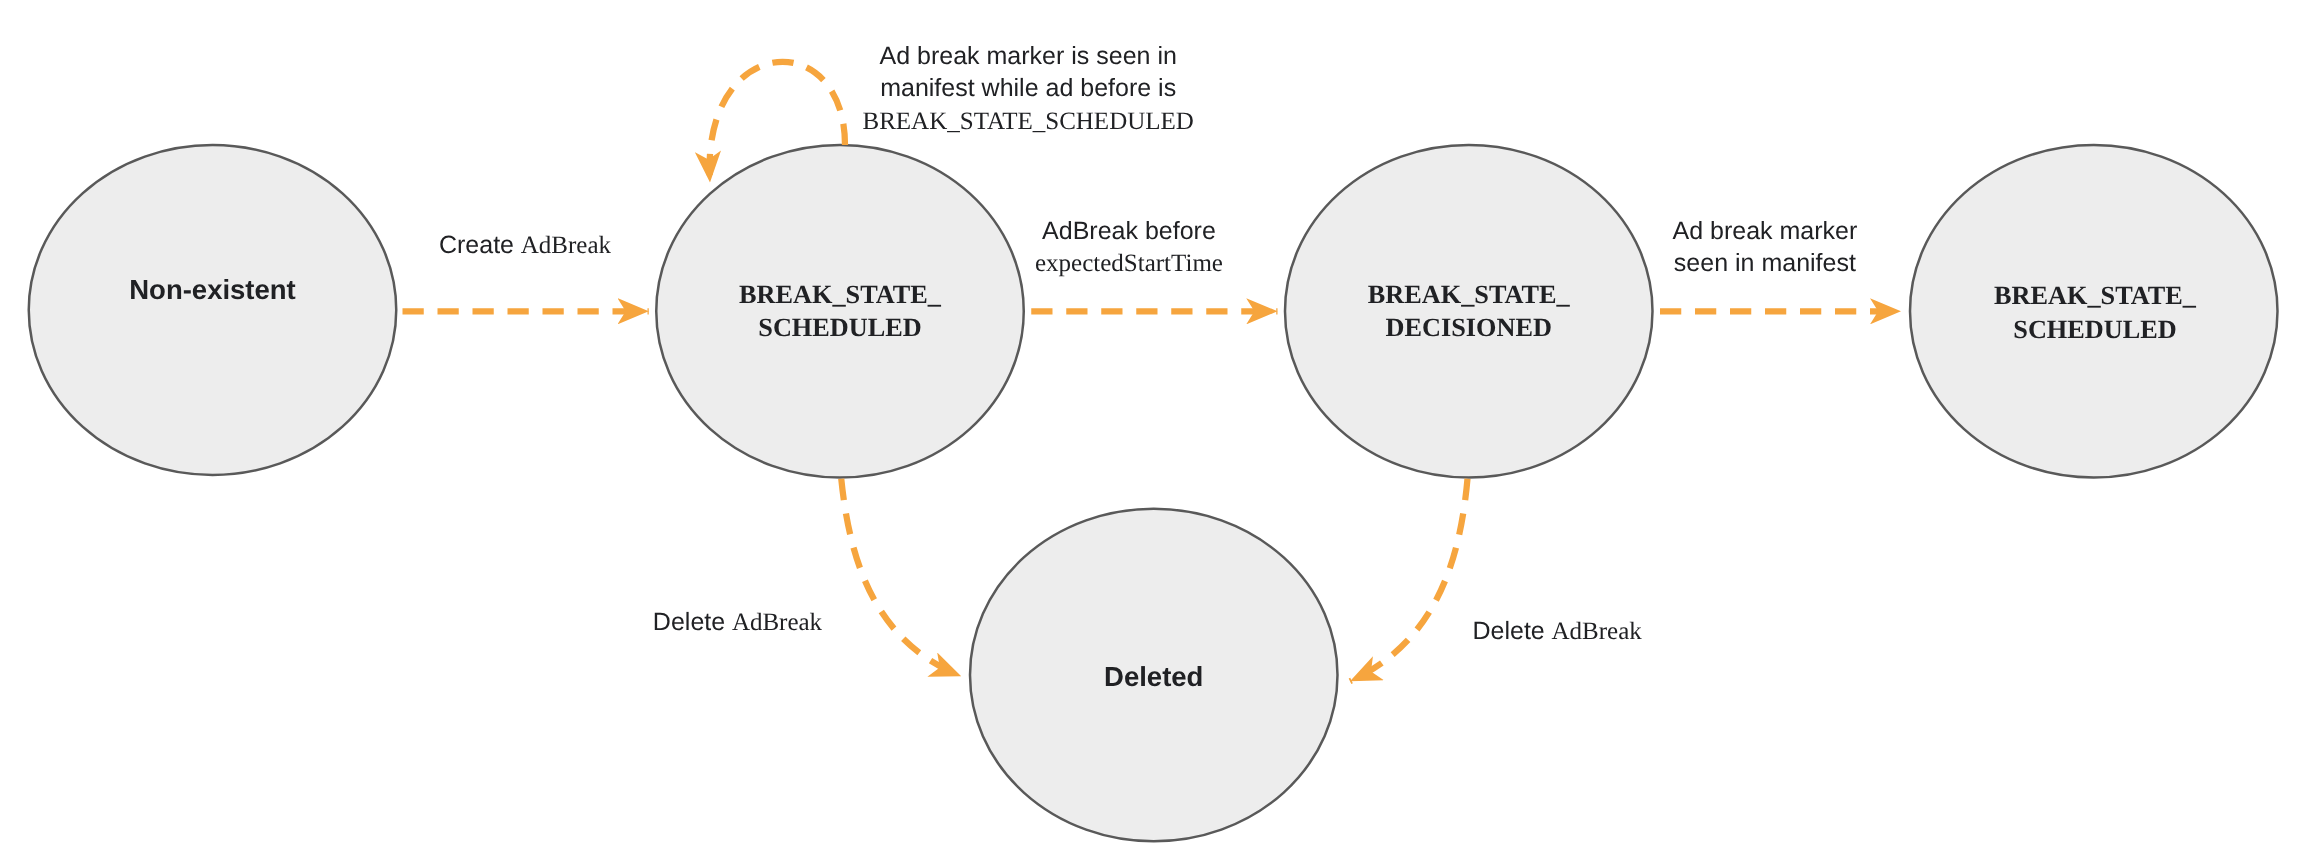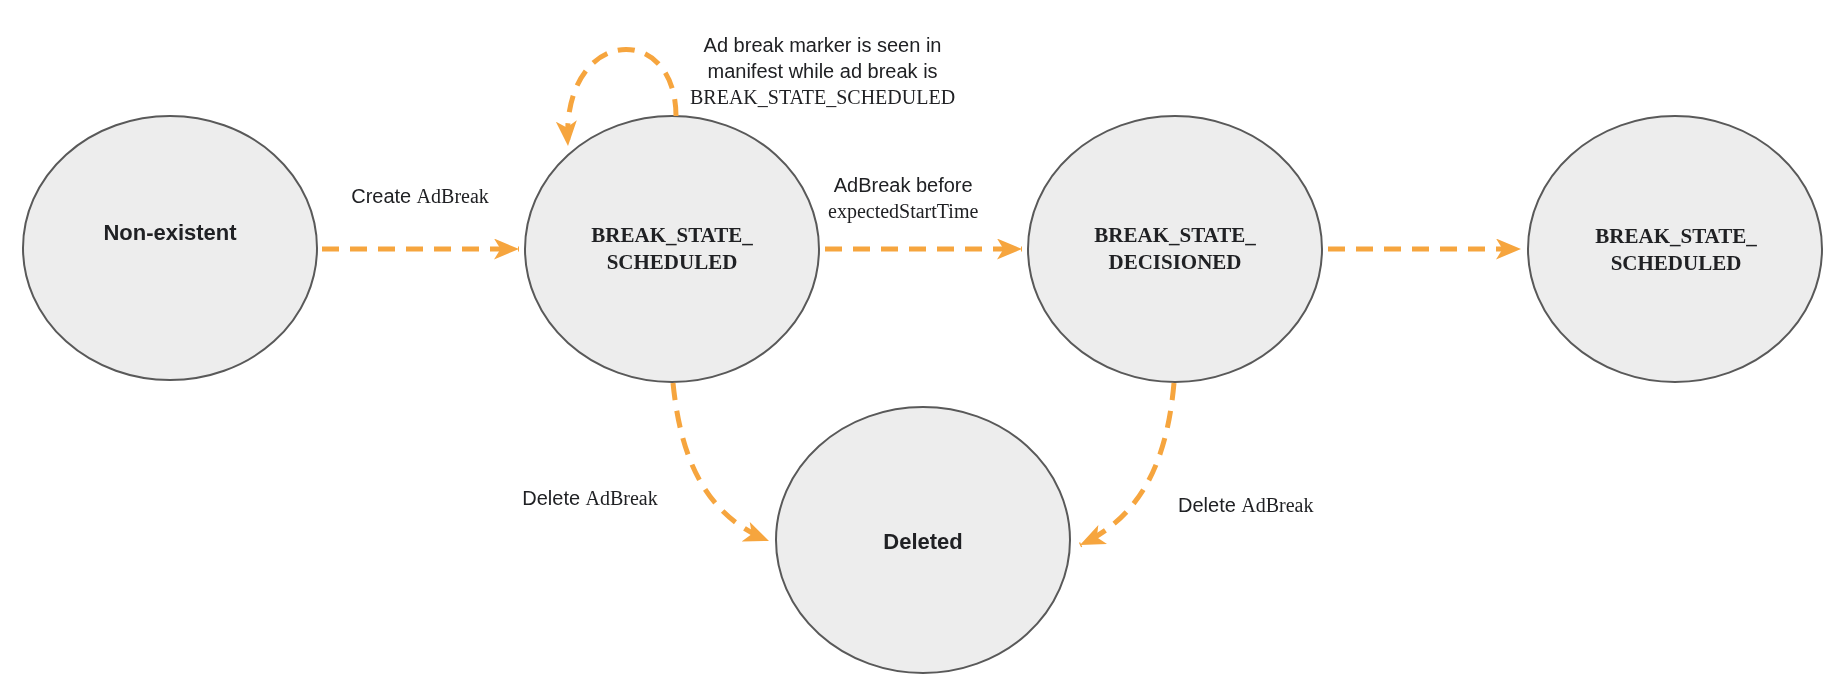--- a/index.html
+++ b/index.html
@@ -100,29 +100,33 @@
   <div class="label node-label" style="left:923px; top:541px">
     <span>Deleted</span>
   </div>
 
   <div class="label center" style="left:420px; top:196px">
     <span>Create</span><span class="code sp">AdBreak</span>
   </div>
 
   <div class="label" style="left:690px; top:32px">
     <span class="block">Ad break marker is seen in</span>
-    <span class="block">manifest while ad break is</span>
+    <span class="block">manifest while ad before is</span>
     <span class="block code">BREAK_STATE_SCHEDULED</span>
   </div>
 
   <div class="label" style="left:828px; top:172px">
     <span class="block">AdBreak before</span>
     <span class="block code">expectedStartTime</span>
   </div>
 
+  <div class="label" style="left:1338px; top:172px">
+    <span class="block">Ad break marker</span>
+    <span class="block">seen in manifest</span>
+  </div>
 
   <div class="label center" style="left:590px; top:498px">
     <span>Delete</span><span class="code sp">AdBreak</span>
   </div>
 
   <div class="label vcenter" style="left:1178px; top:505px">
     <span>Delete</span><span class="code sp">AdBreak</span>
   </div>
 
 </div>

